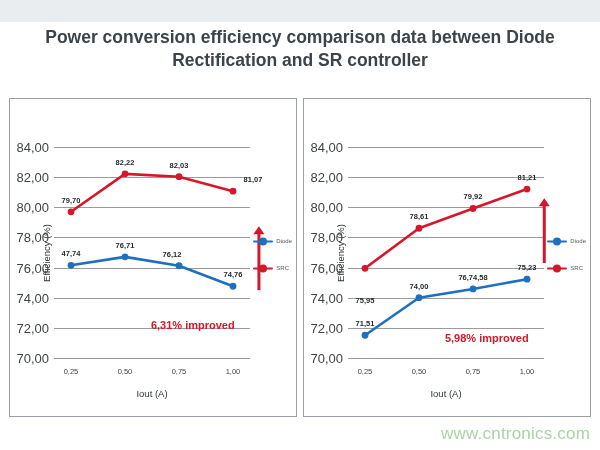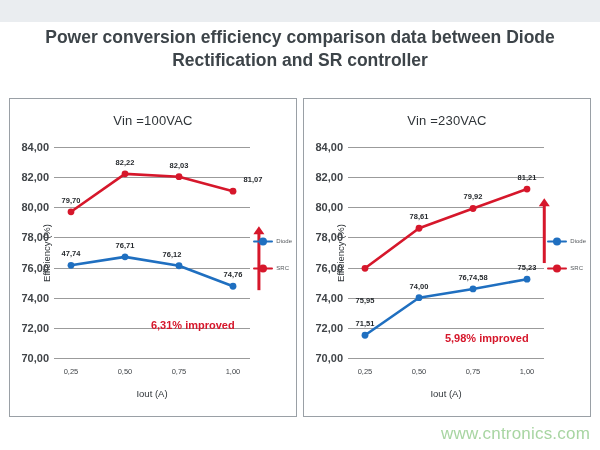--- a/index.html
+++ b/index.html
@@ -33,21 +33,21 @@
   }
   .panel-title{
     position:absolute;left:0;top:14px;width:100%;
     text-align:center;font-size:13px;color:#2f3438;letter-spacing:.2px;
   }
   .plot{position:absolute;left:44px;top:48px;right:46px;bottom:58px;}
   .grid-line{position:absolute;left:0;right:0;height:1px;background:#9b9b9b;}
   .ytick{
     position:absolute;right:calc(100% + 5px);
     transform:translateY(-50%);
-    font-size:11px;color:#404448;white-space:nowrap;font-weight:bold;
+    font-size:13px;color:#404448;white-space:nowrap;
   }
   .xtick{
     position:absolute;top:calc(100% + 9px);
     transform:translateX(-50%);
     font-size:7.5px;color:#404448;white-space:nowrap;
   }
   .axis-x-label{
     position:absolute;left:0;right:0;top:calc(100% + 30px);
     text-align:center;font-size:9.5px;color:#2f3438;
   }
@@ -74,21 +74,20 @@
 </style>
 </head>
 <body>
 
 <div class="top-band"></div>
 
 <div class="main-title">Power conversion efficiency comparison data between Diode Rectification and SR controller</div>
 
 <div class="panels">
   <div class="panel">
-    <div class="panel-title">Vin =100VAC</div>
     <div class="plot">
       <div class="axis-y-label">Efficiency (%)</div>
       <div class="axis-x-label">Iout (A)</div>
     <div class="grid-line" style="top: 211px;"></div>
         <div class="ytick" style="top: 211px;">70,00</div>
         <div class="grid-line" style="top: 180.857px;"></div>
         <div class="ytick" style="top: 180.857px;">72,00</div>
         <div class="grid-line" style="top: 150.714px;"></div>
         <div class="ytick" style="top: 150.714px;">74,00</div>
         <div class="grid-line" style="top: 120.571px;"></div>
@@ -141,21 +140,20 @@
             <span class="ln" style="background:#d6172b"></span>
             <span class="dt" style="background:#d6172b"></span>
           </span>
         <span class="legend-text">SRC</span>
       </div>
     </div>
     <div class="improved" style="left: 140.92px; top: 219.814px;">6,31% improved</div>
   </div>
 
   <div class="panel">
-    <div class="panel-title">Vin =230VAC</div>
     <div class="plot">
       <div class="axis-y-label">Efficiency (%)</div>
       <div class="axis-x-label">Iout (A)</div>
     <div class="grid-line" style="top: 211px;"></div>
         <div class="ytick" style="top: 211px;">70,00</div>
         <div class="grid-line" style="top: 180.857px;"></div>
         <div class="ytick" style="top: 180.857px;">72,00</div>
         <div class="grid-line" style="top: 150.714px;"></div>
         <div class="ytick" style="top: 150.714px;">74,00</div>
         <div class="grid-line" style="top: 120.571px;"></div>

